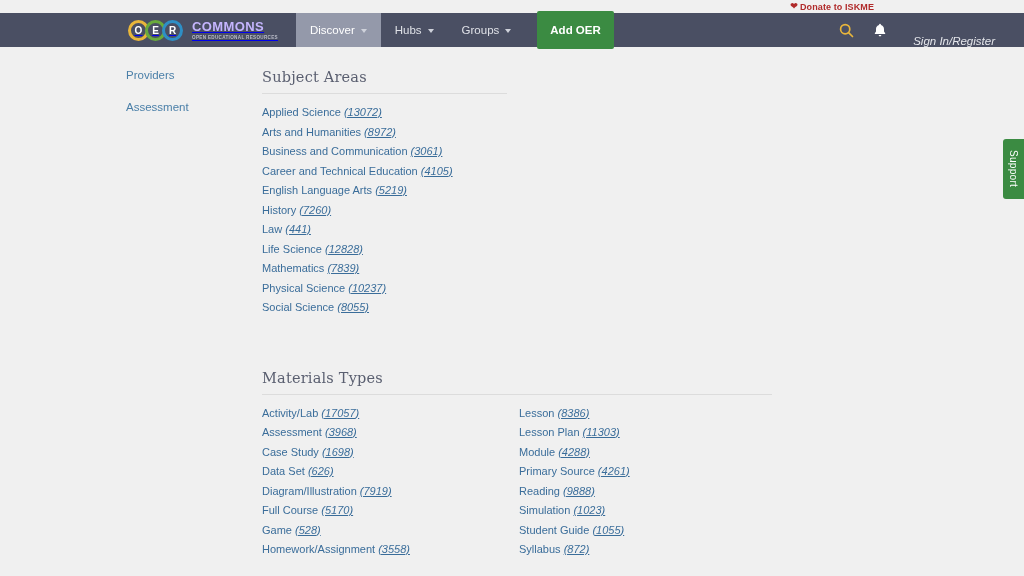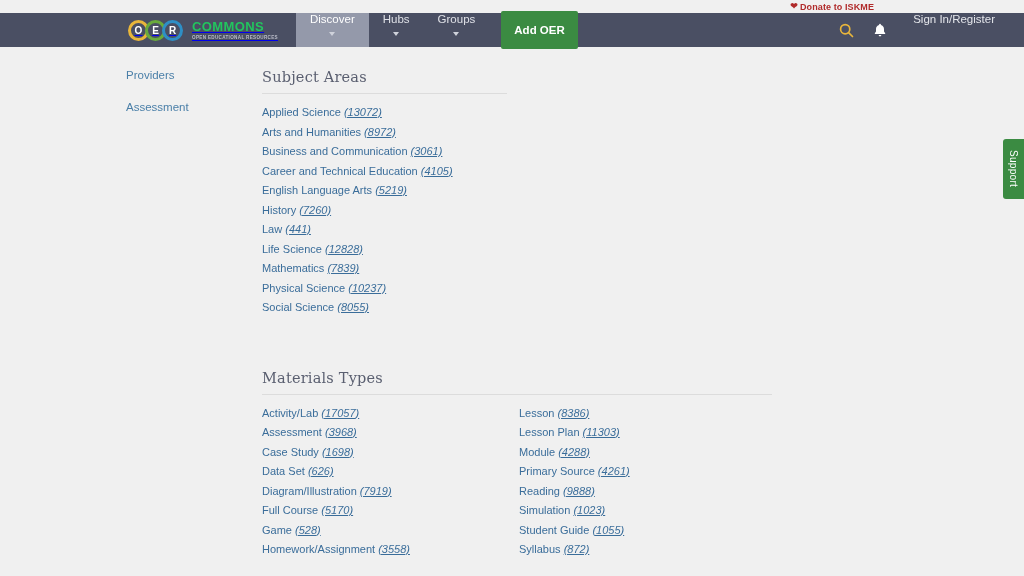--- a/index.html
+++ b/index.html
@@ -55,36 +55,35 @@
     display: flex; align-items: center; justify-content: center;
     font-size: 10px; font-weight: bold; color: #ffffff;
     background: #4a4f63;
     font-family: "Liberation Sans", sans-serif;
   }
   .logo-circle.c1 { border-color: #e9b63b; }
   .logo-circle.c2 { border-color: #6aaa3c; margin-left: -4px; }
   .logo-circle.c3 { border-color: #2e8fc6; margin-left: -4px; }
   .brand-text { display: flex; flex-direction: column; margin-left: 3px; }
   .brand-main {
-    color: #22c55e; font-size: 13px; font-weight: bold;
+    color: #c4b5fd; font-size: 13px; font-weight: bold;
     letter-spacing: .4px; line-height: 13px;
   }
   .brand-sub {
     color: #b9bcc7; font-size: 4.6px; font-weight: bold;
     letter-spacing: .32px; line-height: 7px; margin-top: 1px;
   }
 
   .nav { display: flex; align-items: stretch; margin-left: 18px; }
   .nav-item {
     display: flex; align-items: center; gap: 6px;
     padding: 0 14px;
     color: #dfe1e7; font-size: 11.5px;
     cursor: pointer; text-decoration: none;
     white-space: nowrap;
-    flex-direction: column;
   }
   .nav-item.active { background: #9499aa; color: #ffffff; }
   .caret {
     width: 0; height: 0;
     border-left: 3.5px solid transparent;
     border-right: 3.5px solid transparent;
     border-top: 4px solid #cfd2db;
     display: inline-block;
     margin-top: 1px;
   }
@@ -97,22 +96,22 @@
     border-radius: 2px;
     padding: 0 13px;
     height: 38px;
     align-self: center;
     margin-left: 12px;
     cursor: pointer;
     font-family: "Liberation Sans", sans-serif;
   }
 
   .header-right {
-    display: flex; align-items: flex-start; gap: 0;
-    margin-left: auto; margin-right: 15px;
+    display: flex; align-items: flex-end; gap: 0;
+    margin-left: auto; margin-right: 15px; font-style: italic;
   }
   .icon-btn {
     display: flex; align-items: center; justify-content: center;
     width: 34px; height: 34px; cursor: pointer;
   }
   .signin {
     color: #e4e6eb; font-size: 11.5px; text-decoration: none;
     margin-left: 16px; margin-right: 14px; white-space: nowrap;
   }
 

